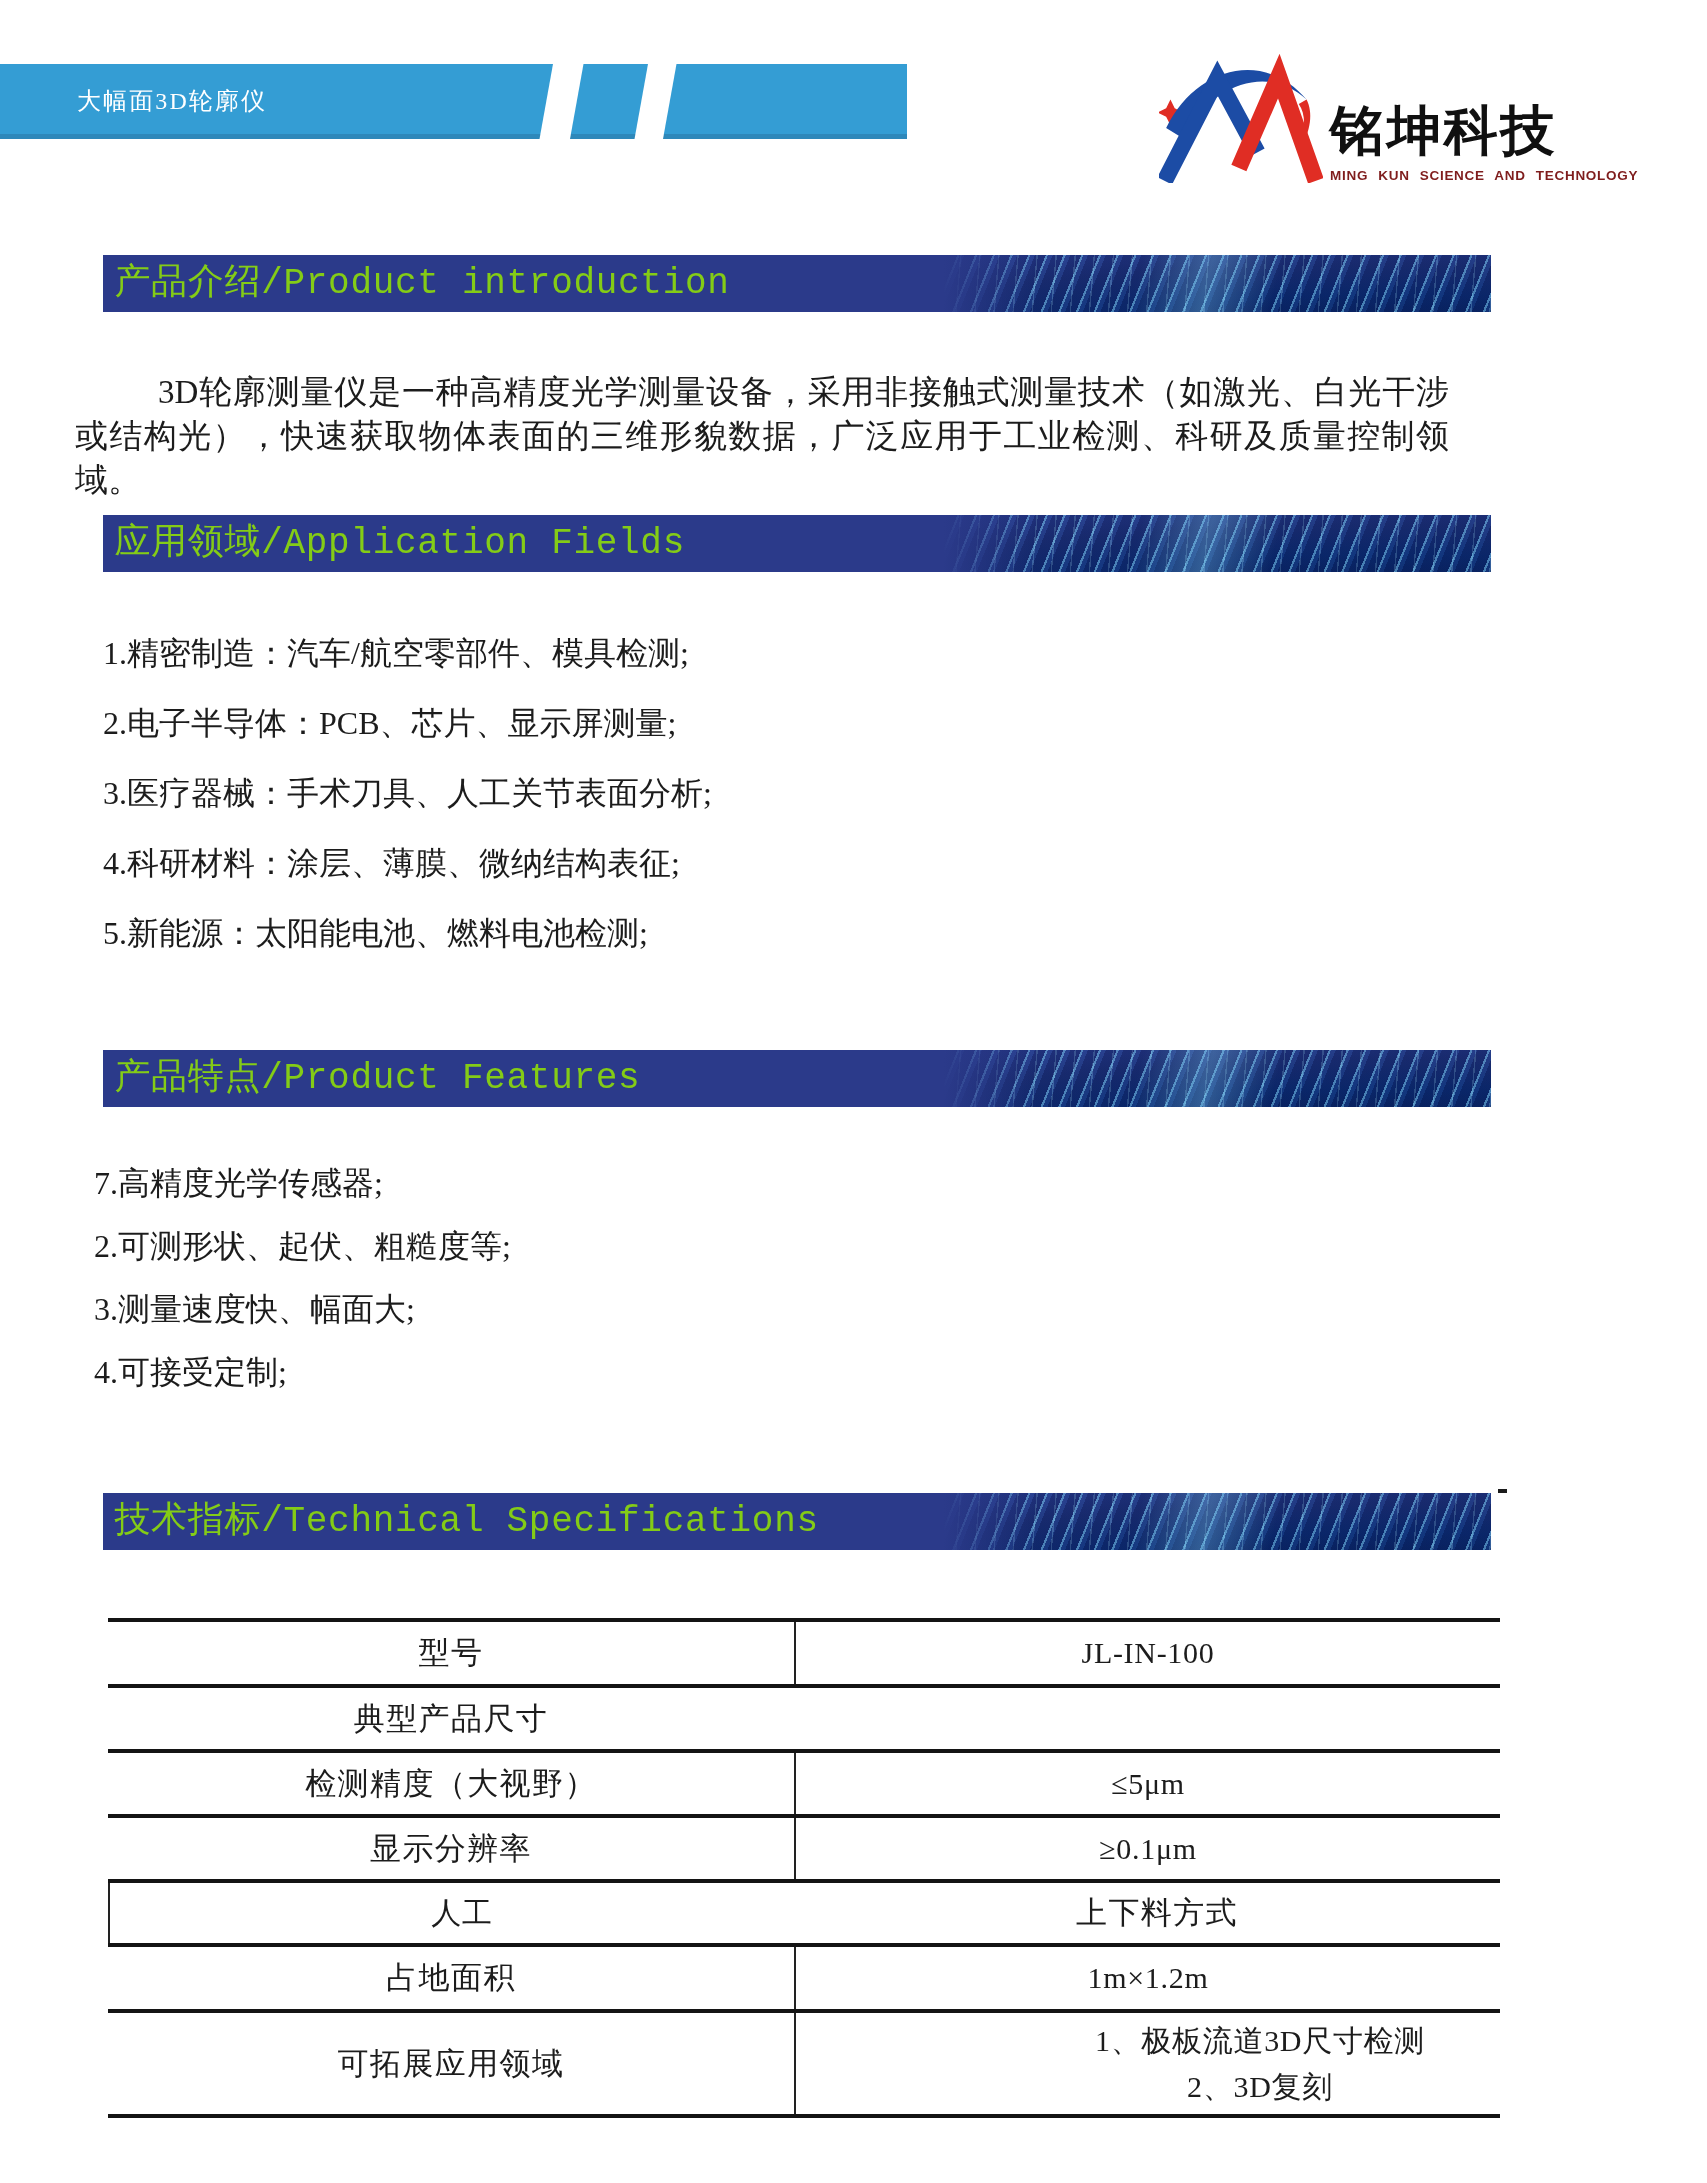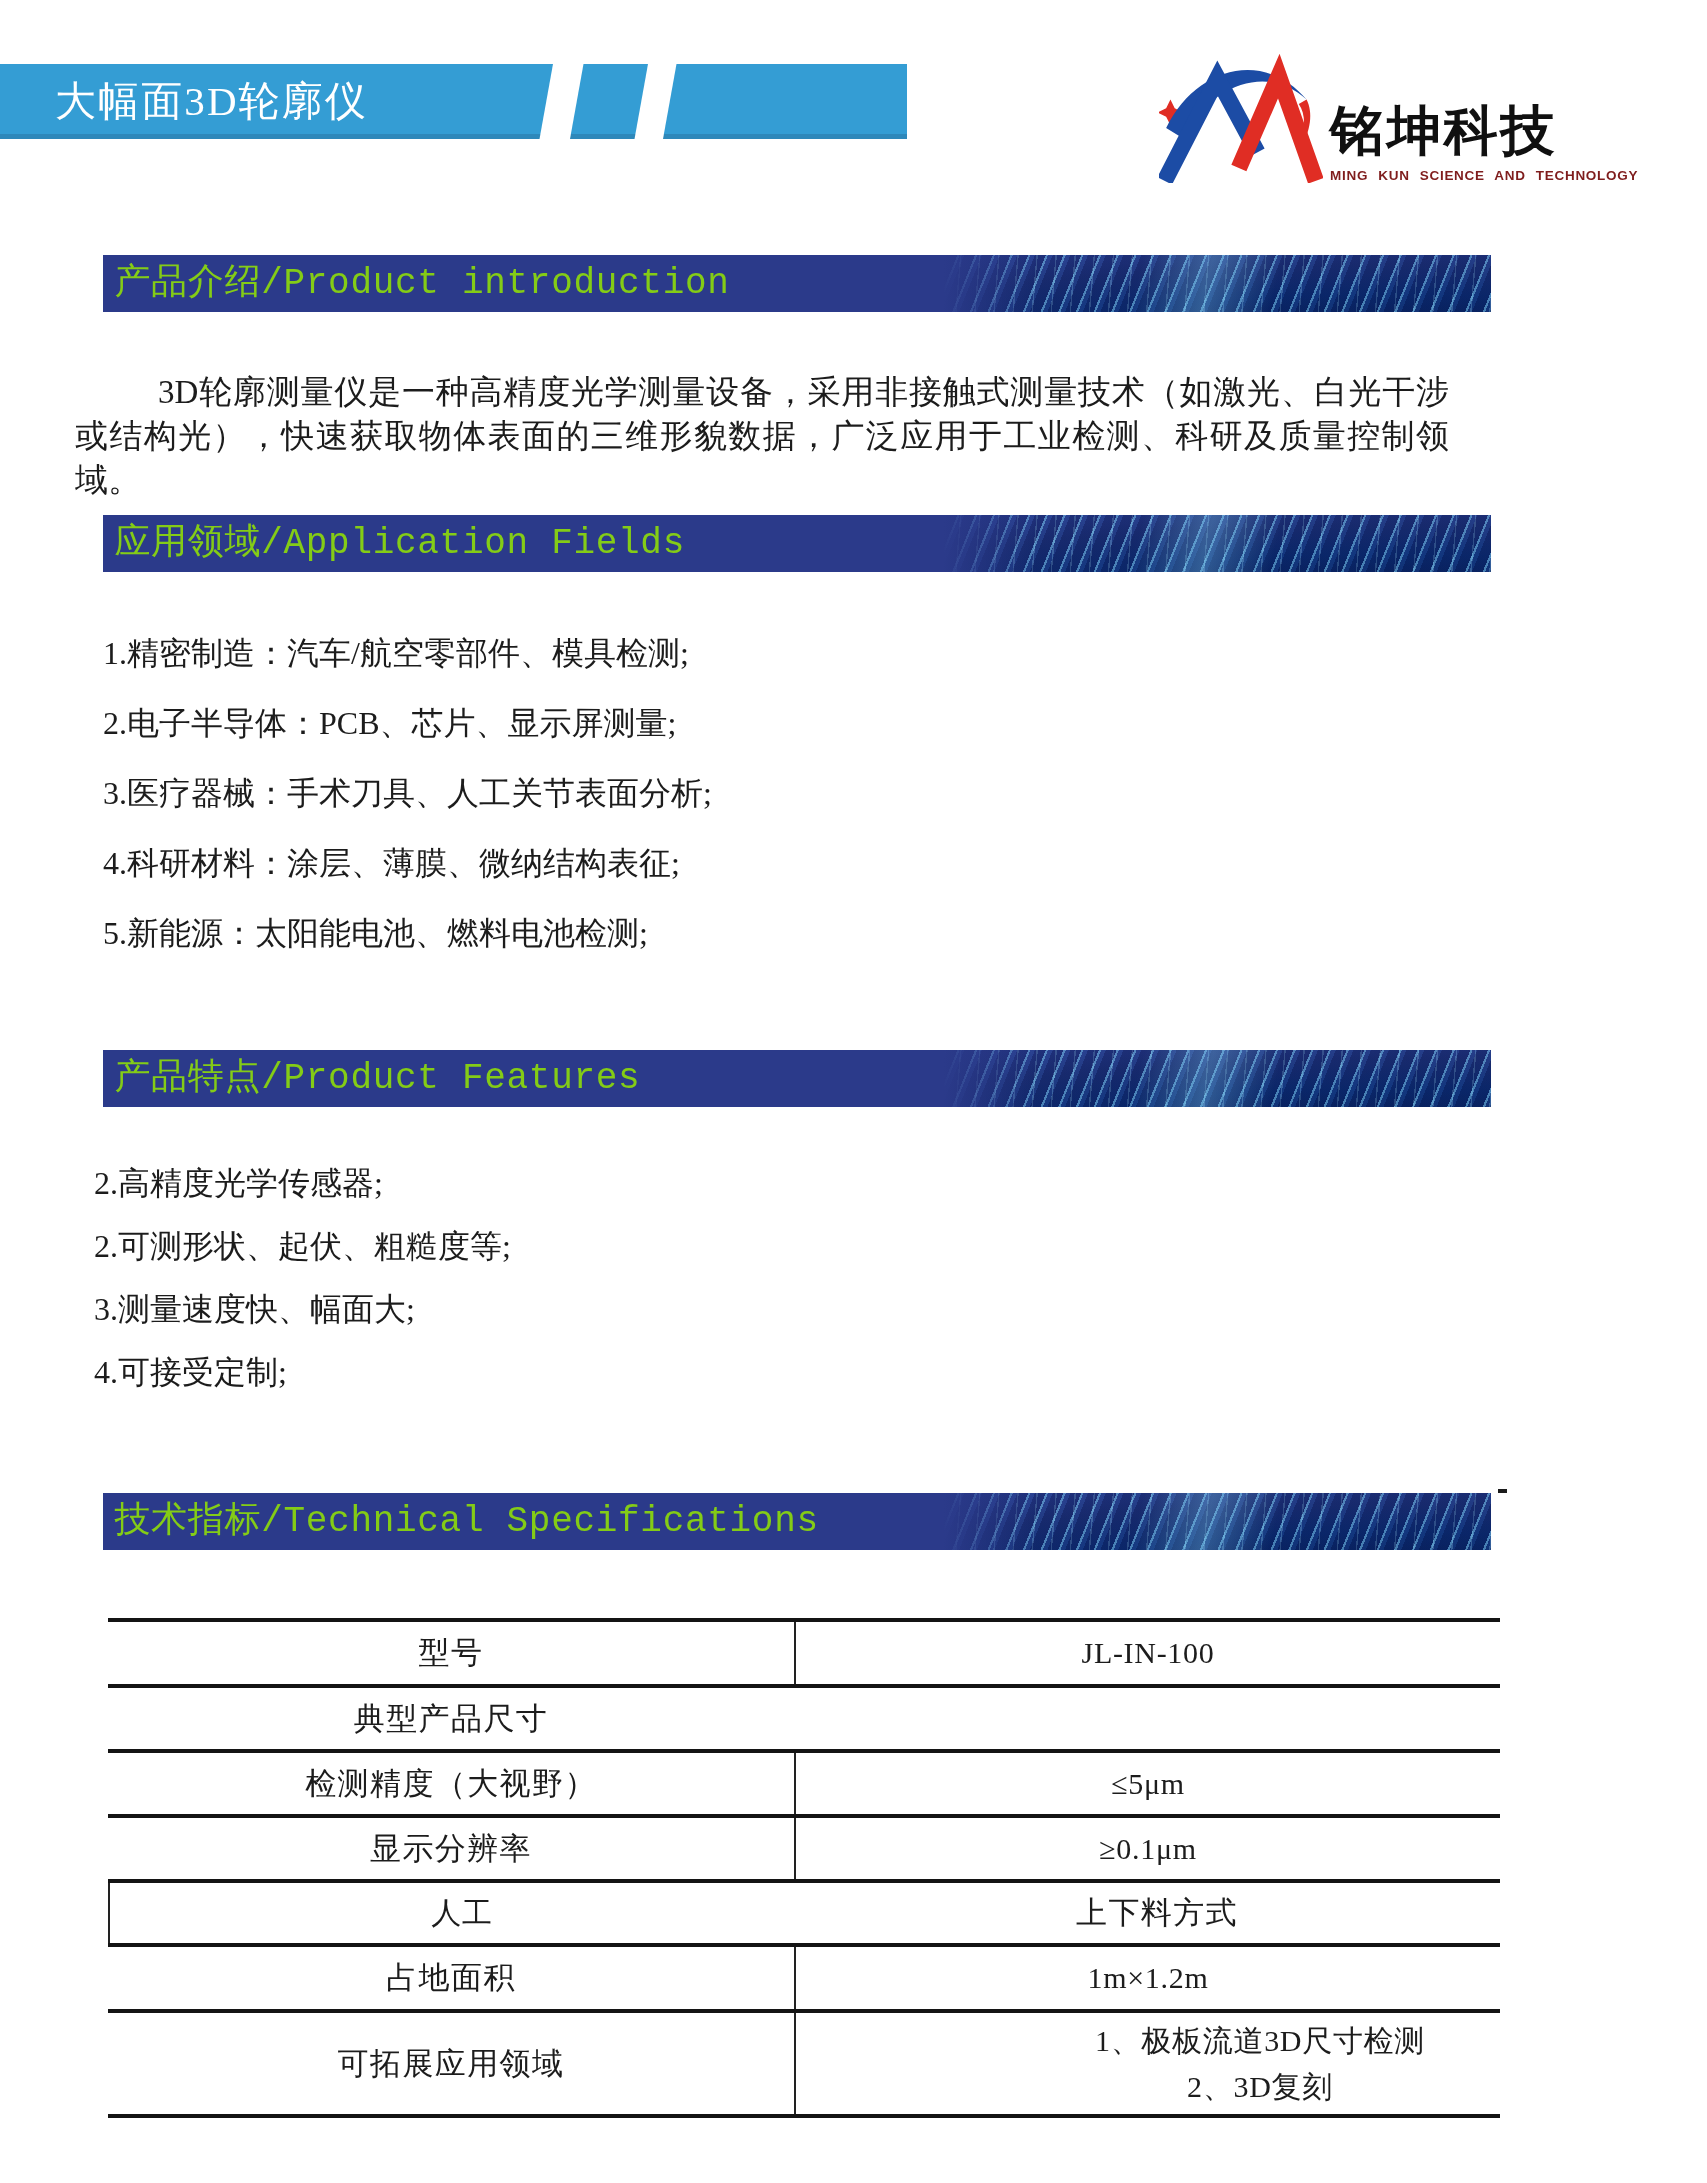--- a/index.html
+++ b/index.html
@@ -13,21 +13,21 @@
   html,body{width:1707px;height:2183px;background:#ffffff;overflow:hidden}
   body{position:relative;font-family:"Liberation Serif","DejaVu Serif",serif;color:var(--ink)}
 
   
   .topbar{position:absolute;left:0;top:64px;width:911px;height:75px}
   .topbar .seg{position:absolute;top:0;height:100%;
     background:linear-gradient(180deg,var(--blue) 0 93%,#2e88ba 93% 100%)}
   .seg1{left:0;width:553px;clip-path:polygon(0 0,100% 0,calc(100% - 13.5px) 100%,0 100%)}
   .seg2{left:570px;width:78px;clip-path:polygon(13.5px 0,100% 0,calc(100% - 13.5px) 100%,0 100%)}
   .seg3{left:663px;width:244px;clip-path:polygon(13.5px 0,100% 0,100% 100%,0 100%)}
-  .topbar-title{display:block;padding-left:55px;line-height:75px;font-size:41px;
+  .topbar-title{display:block;padding-left:77px;line-height:75px;font-size:24px;
     color:#ffffff;letter-spacing:2.1px;font-family:"Liberation Serif","DejaVu Serif",serif}
 
   
   .logo{position:absolute;left:1159px;top:34px;display:flex;align-items:flex-end}
   .logo svg{margin-top:10px}
   .logo-text{margin-left:7.1px;margin-top:39px}
   .logo-cn{font-family:"Liberation Sans","DejaVu Sans",sans-serif;font-weight:900;
     font-size:54px;letter-spacing:2.8px;color:#101010;line-height:1}
   .logo-en{margin-top:11.4px;font-family:"Liberation Sans","DejaVu Sans",sans-serif;
     font-weight:700;font-size:13.5px;letter-spacing:0.7px;word-spacing:5.7px;color:#7f1d1d;white-space:nowrap}
@@ -115,21 +115,21 @@
   <li>3.医疗器械：手术刀具、人工关节表面分析;</li>
   <li>4.科研材料：涂层、薄膜、微纳结构表征;</li>
   <li>5.新能源：太阳能电池、燃料电池检测;</li>
 </ul>
 
 <div class="sec-banner banner-features">
   <span class="heading">产品特点/Product Features</span>
   <div class="banner-art"></div>
 </div>
 <ul class="plain features-list">
-  <li>2.高精度光学传感器;</li>
+  <li>7.高精度光学传感器;</li>
   <li>2.可测形状、起伏、粗糙度等;</li>
   <li>3.测量速度快、幅面大;</li>
   <li>4.可接受定制;</li>
 </ul>
 
 <div class="sec-banner banner-specs">
   <span class="heading">技术指标/Technical Specifications</span>
   <div class="banner-art"></div>
 </div>
 <div class="stray"></div>

